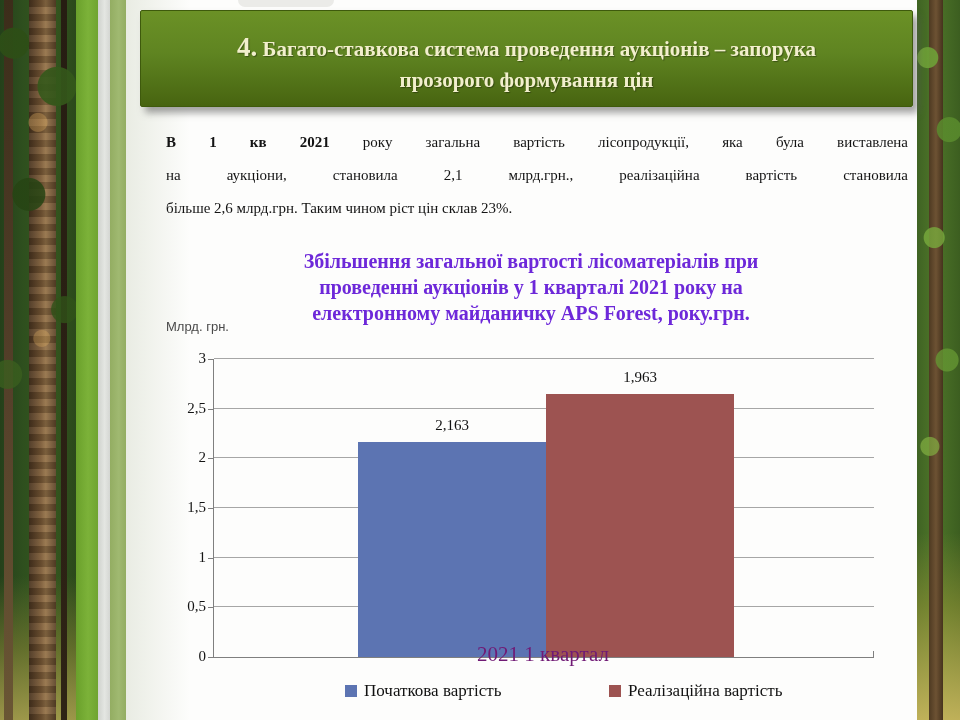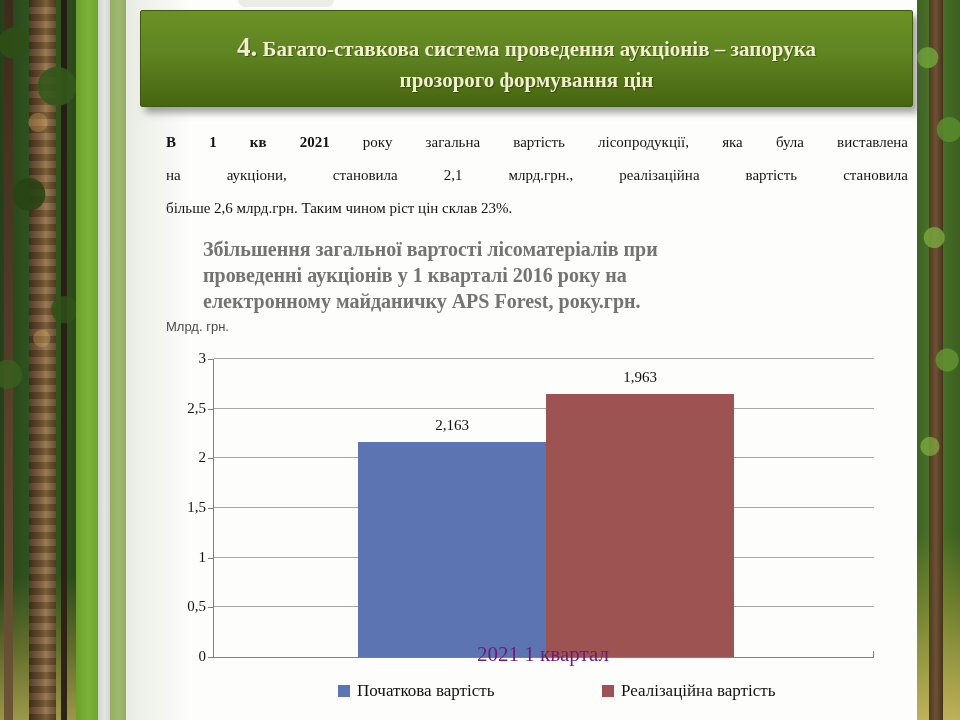--- a/index.html
+++ b/index.html
@@ -63,34 +63,34 @@
     text-shadow:1px 1px 1px rgba(0,0,0,.35);}
   .banner .num{font-size:27px;}
 
   
   .paragraph{left:166px;top:126px;width:742px;font-size:15px;line-height:33px;color:#141414;}
   .pline{text-align:justify;text-align-last:justify;}
   .pline.last{text-align:left;text-align-last:left;}
   .paragraph b{font-weight:bold;}
 
   
-  .chart-title{left:203px;top:236px;width:656px;text-align:left;font-weight:bold;
-    font-size:20px;line-height:26px;color:#737373;}
+  .chart-title{left:203px;top:248px;width:656px;text-align:center;font-weight:bold;
+    font-size:20px;line-height:26px;color:#6d28d9;}
   .unit-label{left:166px;top:319px;font-family:"Liberation Sans",sans-serif;font-size:13px;color:#4a4a4a;}
   .plot{left:213px;top:359px;width:660px;height:298px;
     border-left:1px solid #7f7f7f;border-bottom:1px solid #7f7f7f;background:transparent;}
   .gridline{position:absolute;left:0;width:660px;height:1px;background:#a6a6a6;}
   .bar{position:absolute;bottom:0;}
   .bar-label{position:absolute;text-align:center;font-size:15px;color:#111;}
   .ytick-mark{position:absolute;left:-6px;width:6px;height:1px;background:#7f7f7f;}
   .y-axis-labels{left:160px;top:359px;width:46px;height:298px;}
   .ytick-label{position:absolute;right:0;width:46px;text-align:right;font-size:15px;color:#141414;}
   .axis-end-tick{position:absolute;right:0;bottom:0;width:1px;height:6px;background:#7f7f7f;}
   .xcat{left:213px;top:642px;width:660px;text-align:center;font-size:21px;color:#701a75;}
-  .legend{left:213px;top:681px;width:660px;height:22px;}
+  .legend{left:220px;top:681px;width:660px;height:22px;}
   .legend-item{position:absolute;top:0;height:20px;font-size:17px;color:#111;white-space:nowrap;}
   .legend-swatch{display:inline-block;width:12px;height:12px;margin-right:7px;position:relative;top:1px;}
 </style>
 </head>
 <body>
 
 <div class="abs forest-left">
   <div class="trunk trunk-a"></div>
   <div class="trunk trunk-b"></div>
   <div class="trunk trunk-c"></div>
@@ -112,21 +112,21 @@
 </div>
 
 <div class="abs paragraph">
   <div class="pline"><b>В 1 кв 2021</b><span> року загальна вартість лісопродукції, яка була виставлена</span></div>
   <div class="pline">на аукціони, становила 2,1 млрд.грн., реалізаційна вартість становила</div>
   <div class="pline last">більше 2,6 млрд.грн. Таким чином ріст цін склав 23%.</div>
 </div>
 
 <div class="abs chart-title">
   <div>Збільшення загальної вартості лісоматеріалів при</div>
-  <div>проведенні аукціонів у 1 кварталі 2016 року на</div>
+  <div>проведенні аукціонів у 1 кварталі 2021 року на</div>
   <div>електронному майданичку APS Forest, року.грн.</div>
 </div>
 
 <div class="abs unit-label">Млрд. грн.</div>
 <div class="abs y-axis-labels">
     <div class="ytick-label" style="top: -9px;">3</div>
     <div class="ytick-label" style="top: 40.6667px;">2,5</div>
     <div class="ytick-label" style="top: 90.3333px;">2</div>
     <div class="ytick-label" style="top: 140px;">1,5</div>
     <div class="ytick-label" style="top: 189.667px;">1</div>

